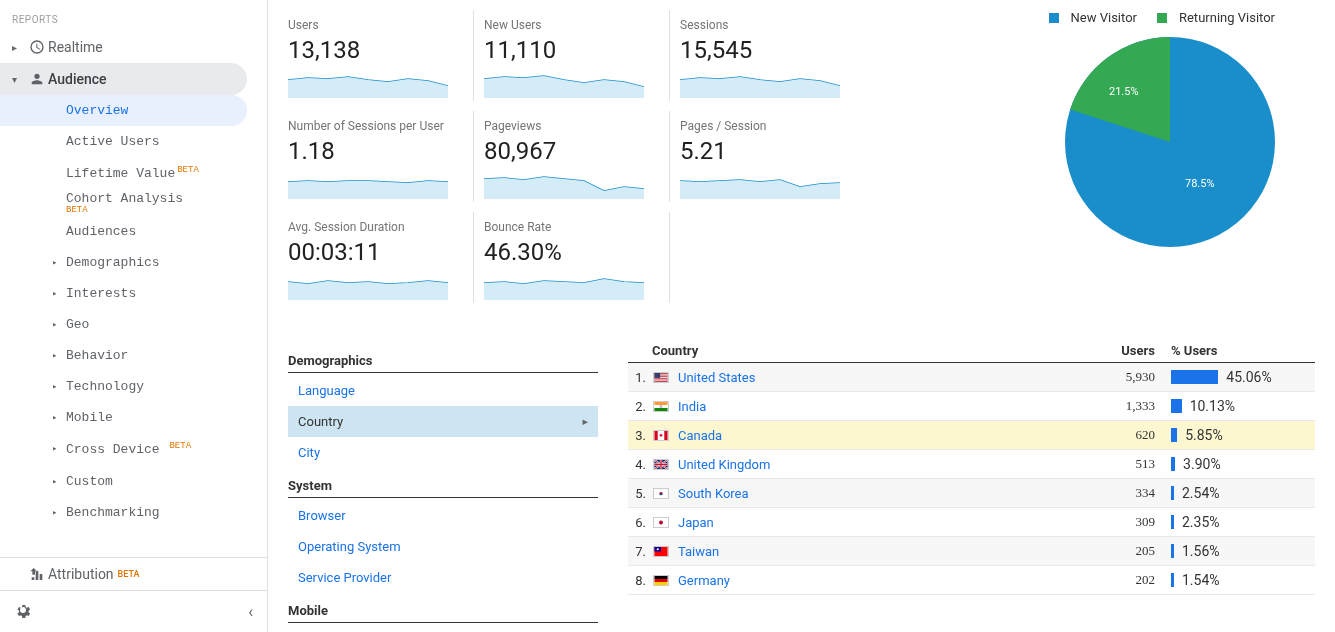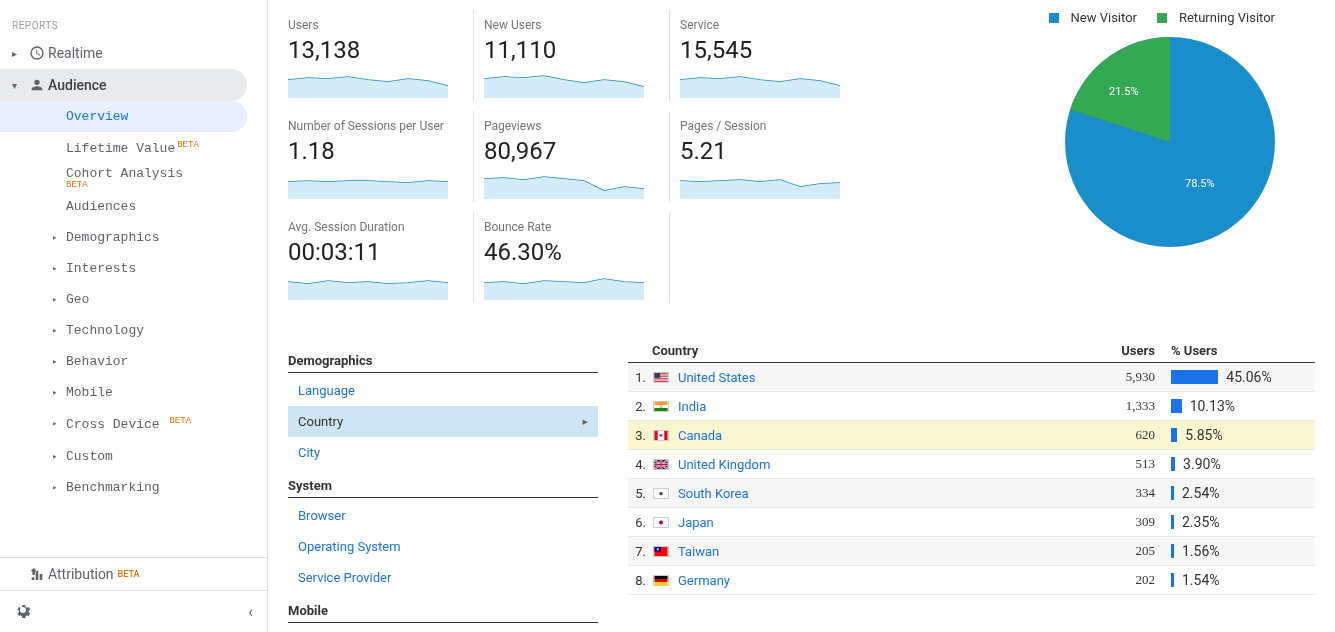--- a/index.html
+++ b/index.html
@@ -1,19 +1,19 @@
 <!DOCTYPE html>
 <html><head>
 <meta charset="utf-8">
 <style>
 * { box-sizing: border-box; margin: 0; padding: 0; }
 body { font-family: Roboto, Arial, sans-serif; font-size: 13px; color: #333; background: #fff; width: 1335px; height: 632px; overflow: hidden; }
 .container { display: flex; height: 632px; }
 .sidebar { width: 268px; border-right: 1px solid #e0e0e0; display: flex; flex-direction: column; position: relative; }
-.reports-header { font-size: 10px; color: #9e9e9e; letter-spacing: 0.5px; padding: 20px 12px 6px; }
+.reports-header { font-size: 10px; color: #9e9e9e; letter-spacing: 0.5px; padding: 14px 12px 6px; }
 .nav { flex: 1; overflow-y: auto; }
 .nav-item { display: flex; align-items: center; padding: 8px 12px; cursor: pointer; color: #5f6368; font-size: 14px; }
 .nav-item.top-level { font-weight: 400; }
 .nav-item .caret { width: 12px; font-size: 10px; color: #666; margin-right: 2px; }
 .nav-item .icon { width: 22px; display: inline-flex; align-items: center; justify-content: center; }
 .nav-item .icon svg { width: 16px; height: 16px; fill: #5f6368; }
 .nav-item.current-section { background: #e8eaed; border-radius: 0 20px 20px 0; margin-right: 20px; font-weight: 500; color: #3c4043; }
 .sub-nav { padding-left: 0; font-family: Liberation Mono, monospace; }
 .sub-item { padding: 8px 12px 8px 66px; font-size: 13px; color: #5f6368; cursor: pointer; position: relative; }
 .sub-item.active { color: #1a73e8; background: #e8f0fe; border-radius: 0 20px 20px 0; margin-right: 20px; font-weight: 500; }
@@ -87,28 +87,29 @@
         <span class="caret">▾</span>
         <span class="icon">
             <svg viewBox="0 0 24 24">
               <path d="M12 12a4 4 0 1 0-4-4 4 4 0 0 0 4 4zm0 2c-2.67 0-8 1.34-8 4v2h16v-2c0-2.66-5.33-4-8-4z"></path>
             </svg>
           </span>
         <span>Audience</span>
       </div>
       <div class="sub-nav">
         <div class="sub-item active">Overview</div>
+        <div class="sub-item">Active Users</div>
         <div class="sub-item"><span>Lifetime Value</span><span class="beta">BETA</span></div>
         <div class="sub-item" style="padding-top:2px;padding-bottom:2px"><span>Cohort Analysis</span><span class="beta-below">BETA</span></div>
         <div class="sub-item">Audiences</div>
         <div class="sub-item expandable">Demographics</div>
         <div class="sub-item expandable">Interests</div>
         <div class="sub-item expandable">Geo</div>
+        <div class="sub-item expandable">Behavior</div>
         <div class="sub-item expandable">Technology</div>
-        <div class="sub-item expandable">Behavior</div>
         <div class="sub-item expandable">Mobile</div>
         <div class="sub-item expandable"><span>Cross Device</span> <span class="beta">BETA</span></div>
         <div class="sub-item expandable">Custom</div>
         <div class="sub-item expandable">Benchmarking</div>
       </div>
     </div>
     <div class="sidebar-bottom">
       <div class="nav-item top-level">
         <span class="caret"></span>
         <span class="icon">
@@ -141,21 +142,21 @@
         </div>
         <div class="metric-card">
           <div class="metric-label">New Users</div>
           <div class="metric-value">11,110</div>
           <svg class="sparkline" viewBox="0 0 160 30">
               <path d="M0 11 L20 9 L40 10 L60 8 L80 12 L100 15 L120 12 L140 14 L160 19" stroke="#1a8ecb" fill="none" stroke-width="1.5"></path>
               <path d="M0 11 L20 9 L40 10 L60 8 L80 12 L100 15 L120 12 L140 14 L160 19 L160 30 L0 30 Z" fill="#d4ecf7"></path>
             </svg>
         </div>
         <div class="metric-card">
-          <div class="metric-label">Service</div>
+          <div class="metric-label">Sessions</div>
           <div class="metric-value">15,545</div>
           <svg class="sparkline" viewBox="0 0 160 30">
               <path d="M0 12 L20 10 L40 11 L60 9 L80 12 L100 14 L120 11 L140 13 L160 18" stroke="#1a8ecb" fill="none" stroke-width="1.5"></path>
               <path d="M0 12 L20 10 L40 11 L60 9 L80 12 L100 14 L120 11 L140 13 L160 18 L160 30 L0 30 Z" fill="#d4ecf7"></path>
             </svg>
         </div>
         <div class="metric-card">
           <div class="metric-label">Number of Sessions per User</div>
           <div class="metric-value">1.18</div>
           <svg class="sparkline" viewBox="0 0 160 30">

